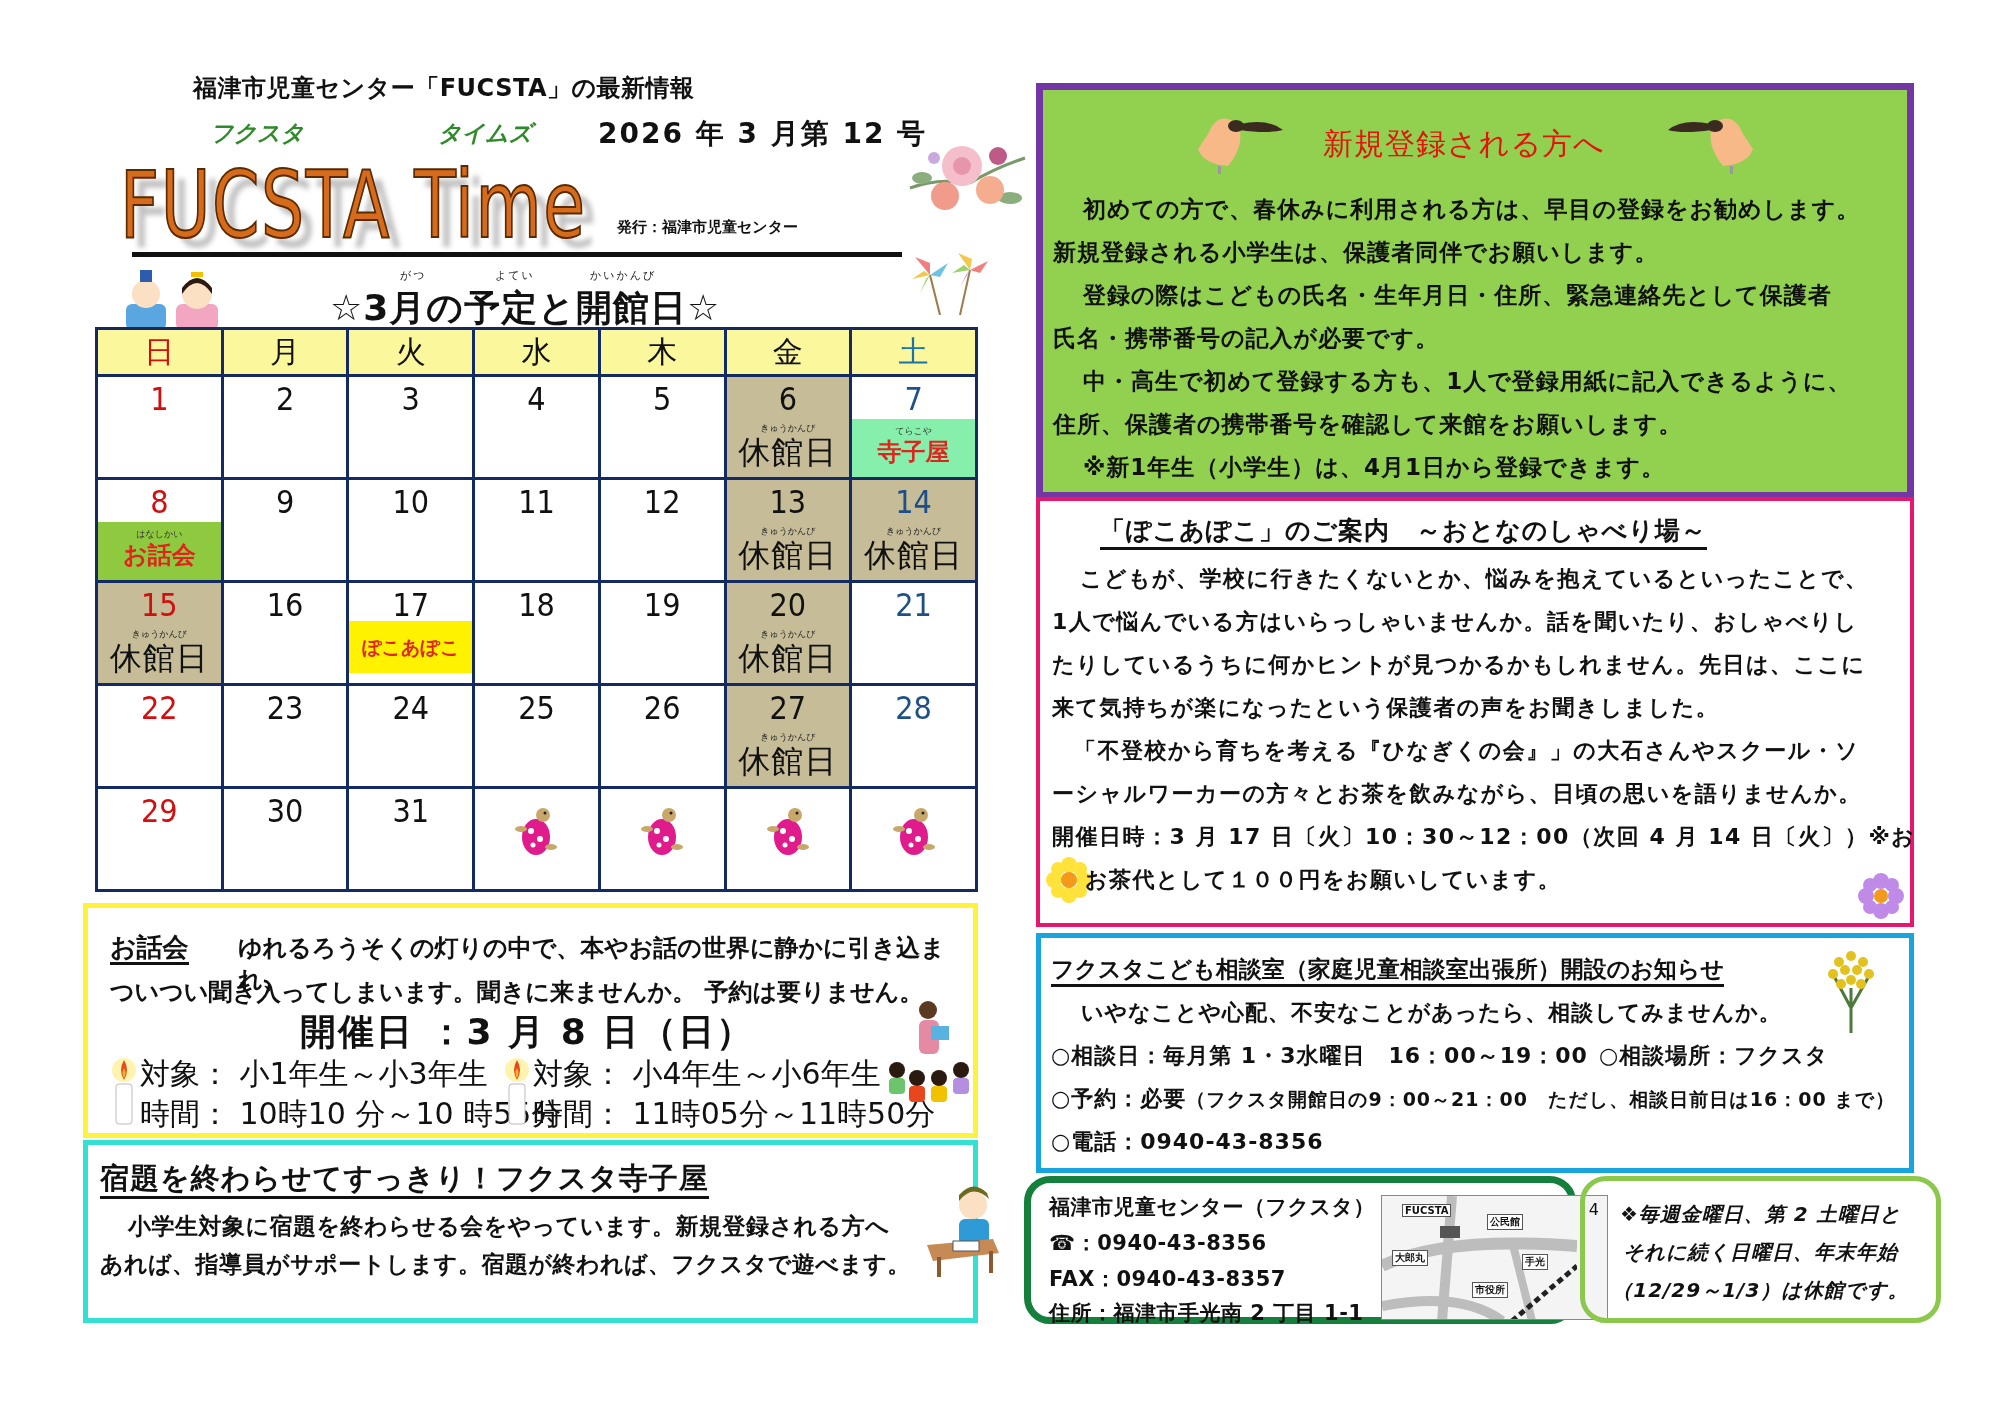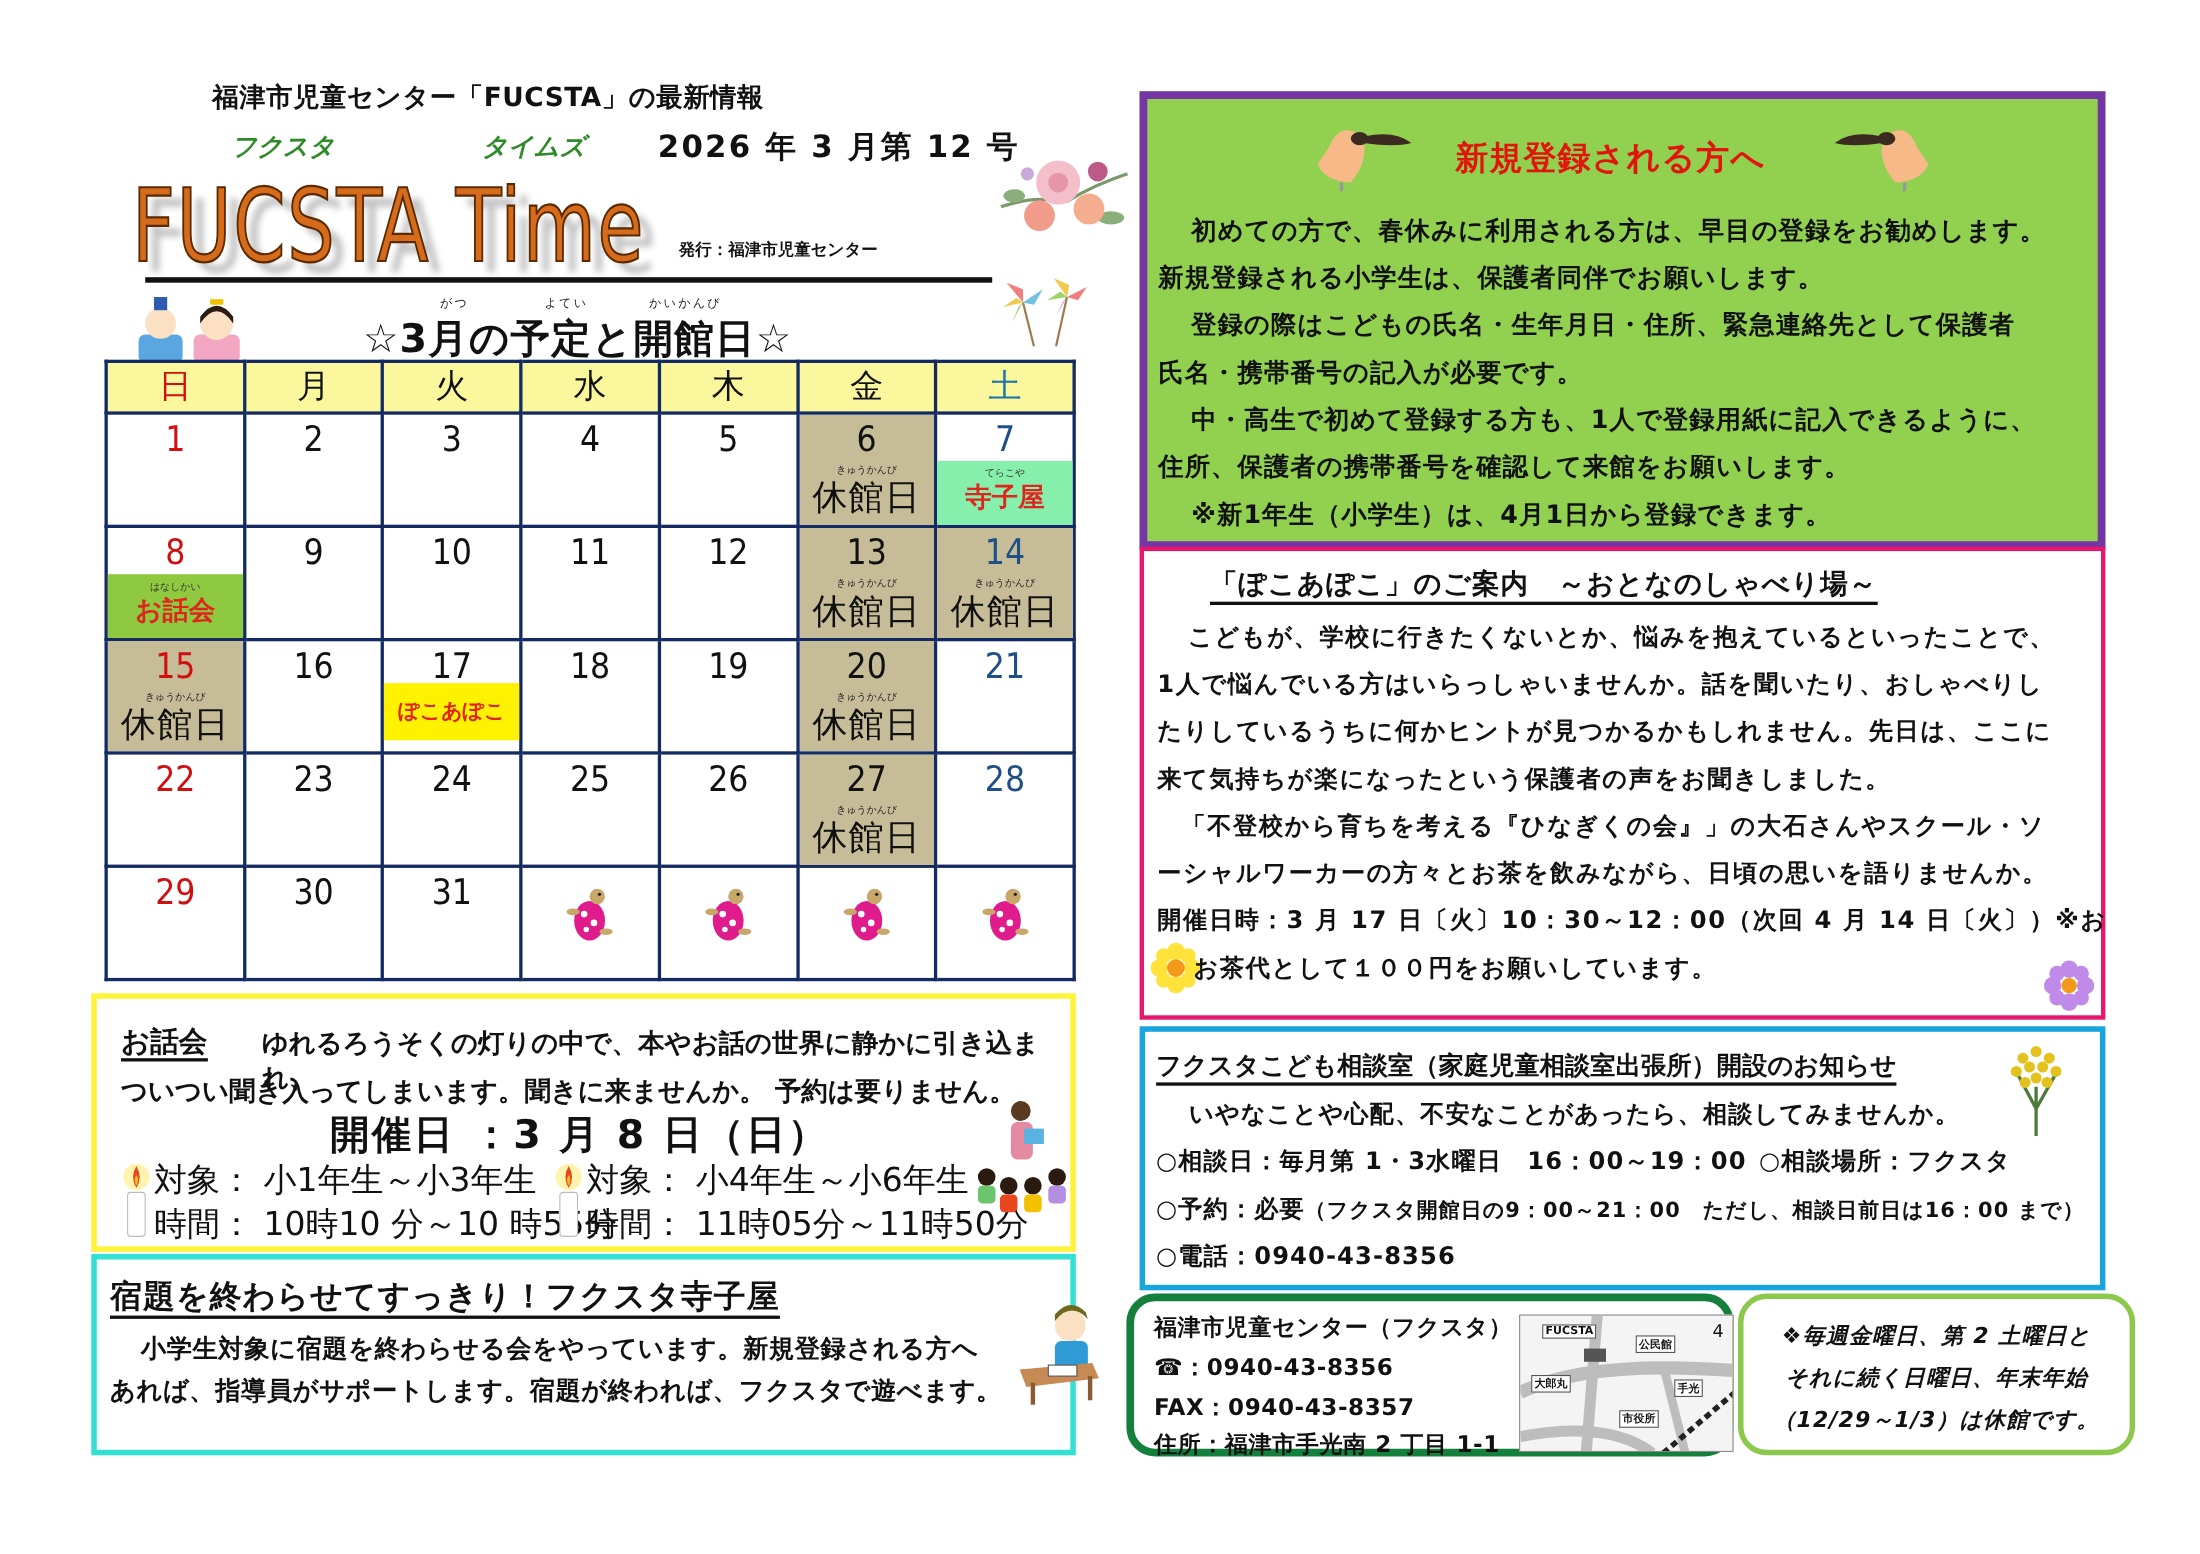--- a/index.html
+++ b/index.html
@@ -57,38 +57,38 @@
   .candle { position: absolute; width: 28px; height: 70px; }
   .storyteller { position: absolute; left: 795px; top: 90px; width: 95px; height: 115px; }
 
   .box-terakoya { left: 83px; top: 1140px; width: 895px; height: 183px; border: 5px solid #34e0d2; }
   .box-terakoya .title { position: absolute; left: 12px; top: 15px; font-size: 29px; font-weight: bold; border-bottom: 3px solid #111; line-height: 36px; letter-spacing: 1px; }
   .box-terakoya .p { position: absolute; left: 12px; font-size: 23px; font-weight: bold; letter-spacing: 0.5px; }
   .studying { position: absolute; left: 835px; top: 38px; width: 80px; height: 95px; }
 
   
   .box-register { left: 1036px; top: 83px; width: 878px; height: 416px; border: 7px solid #7436a5; background: #92d050; }
-  .box-register .title { position: absolute; left: 280px; top: 34px; font-size: 30px; font-weight: bold; color: #e0160c; letter-spacing: 1px; }
+  .box-register .title { position: absolute; left: 280px; top: 34px; font-size: 30px; font-weight: normal; color: #e0160c; letter-spacing: 1px; }
   .box-register .p { position: absolute; font-size: 23px; font-weight: bold; letter-spacing: 1px; }
   .bird { position: absolute; width: 100px; height: 70px; }
 
   .box-poko { left: 1036px; top: 497px; width: 878px; height: 430px; border: 4px solid #e8166d; }
   .box-poko .title { position: absolute; left: 60px; top: 14px; font-size: 25px; font-weight: bold; border-bottom: 3px solid #111; line-height: 32px; letter-spacing: 1px; }
   .box-poko .p { position: absolute; left: 12px; font-size: 22px; font-weight: bold; letter-spacing: 1.5px; white-space: nowrap; }
   .flower { position: absolute; width: 46px; height: 46px; }
 
   .box-consult { left: 1036px; top: 933px; width: 878px; height: 240px; border: 5px solid #18a5dd; }
   .box-consult .title { position: absolute; left: 10px; top: 16px; font-size: 23px; font-weight: bold; border-bottom: 3px solid #111; line-height: 30px; }
   .box-consult .p { position: absolute; left: 10px; font-size: 22px; font-weight: bold; letter-spacing: 1px; white-space: nowrap; }
   .box-consult .p small { font-size: 19px; }
   .mimosa { position: absolute; left: 780px; top: 10px; width: 60px; height: 85px; }
 
   .box-address { left: 1024px; top: 1176px; width: 552px; height: 148px; border: 7px solid #15803d; border-radius: 26px; }
   .box-address .p { position: absolute; left: 18px; font-size: 21px; font-weight: bold; letter-spacing: 0.5px; white-space: nowrap; }
-  .map { position: absolute; left: 350px; top: 12px; width: 195px; height: 125px; border: 1px solid #888; background: #f4f4f4; overflow: hidden; }
+  .map { position: absolute; left: 350px; top: 12px; width: 227px; height: 125px; border: 1px solid #888; background: #f4f4f4; overflow: hidden; }
   .map .lbl { position: absolute; font-size: 10px; font-weight: bold; background: #fff; border: 1px solid #555; padding: 0 2px; }
 
   .box-holiday { left: 1580px; top: 1176px; width: 361px; height: 147px; border: 5px solid #8cc84b; border-radius: 26px; font-style: italic; }
   .box-holiday .p { position: absolute; left: 0; width: 100%; text-align: center; font-size: 20px; font-weight: bold; letter-spacing: 1px; }
 </style>
 </head>
 <body>
 
 <div class="abs top-title">福津市児童センター「FUCSTA」の最新情報</div>
 <div class="abs kana-left">フクスタ</div>

